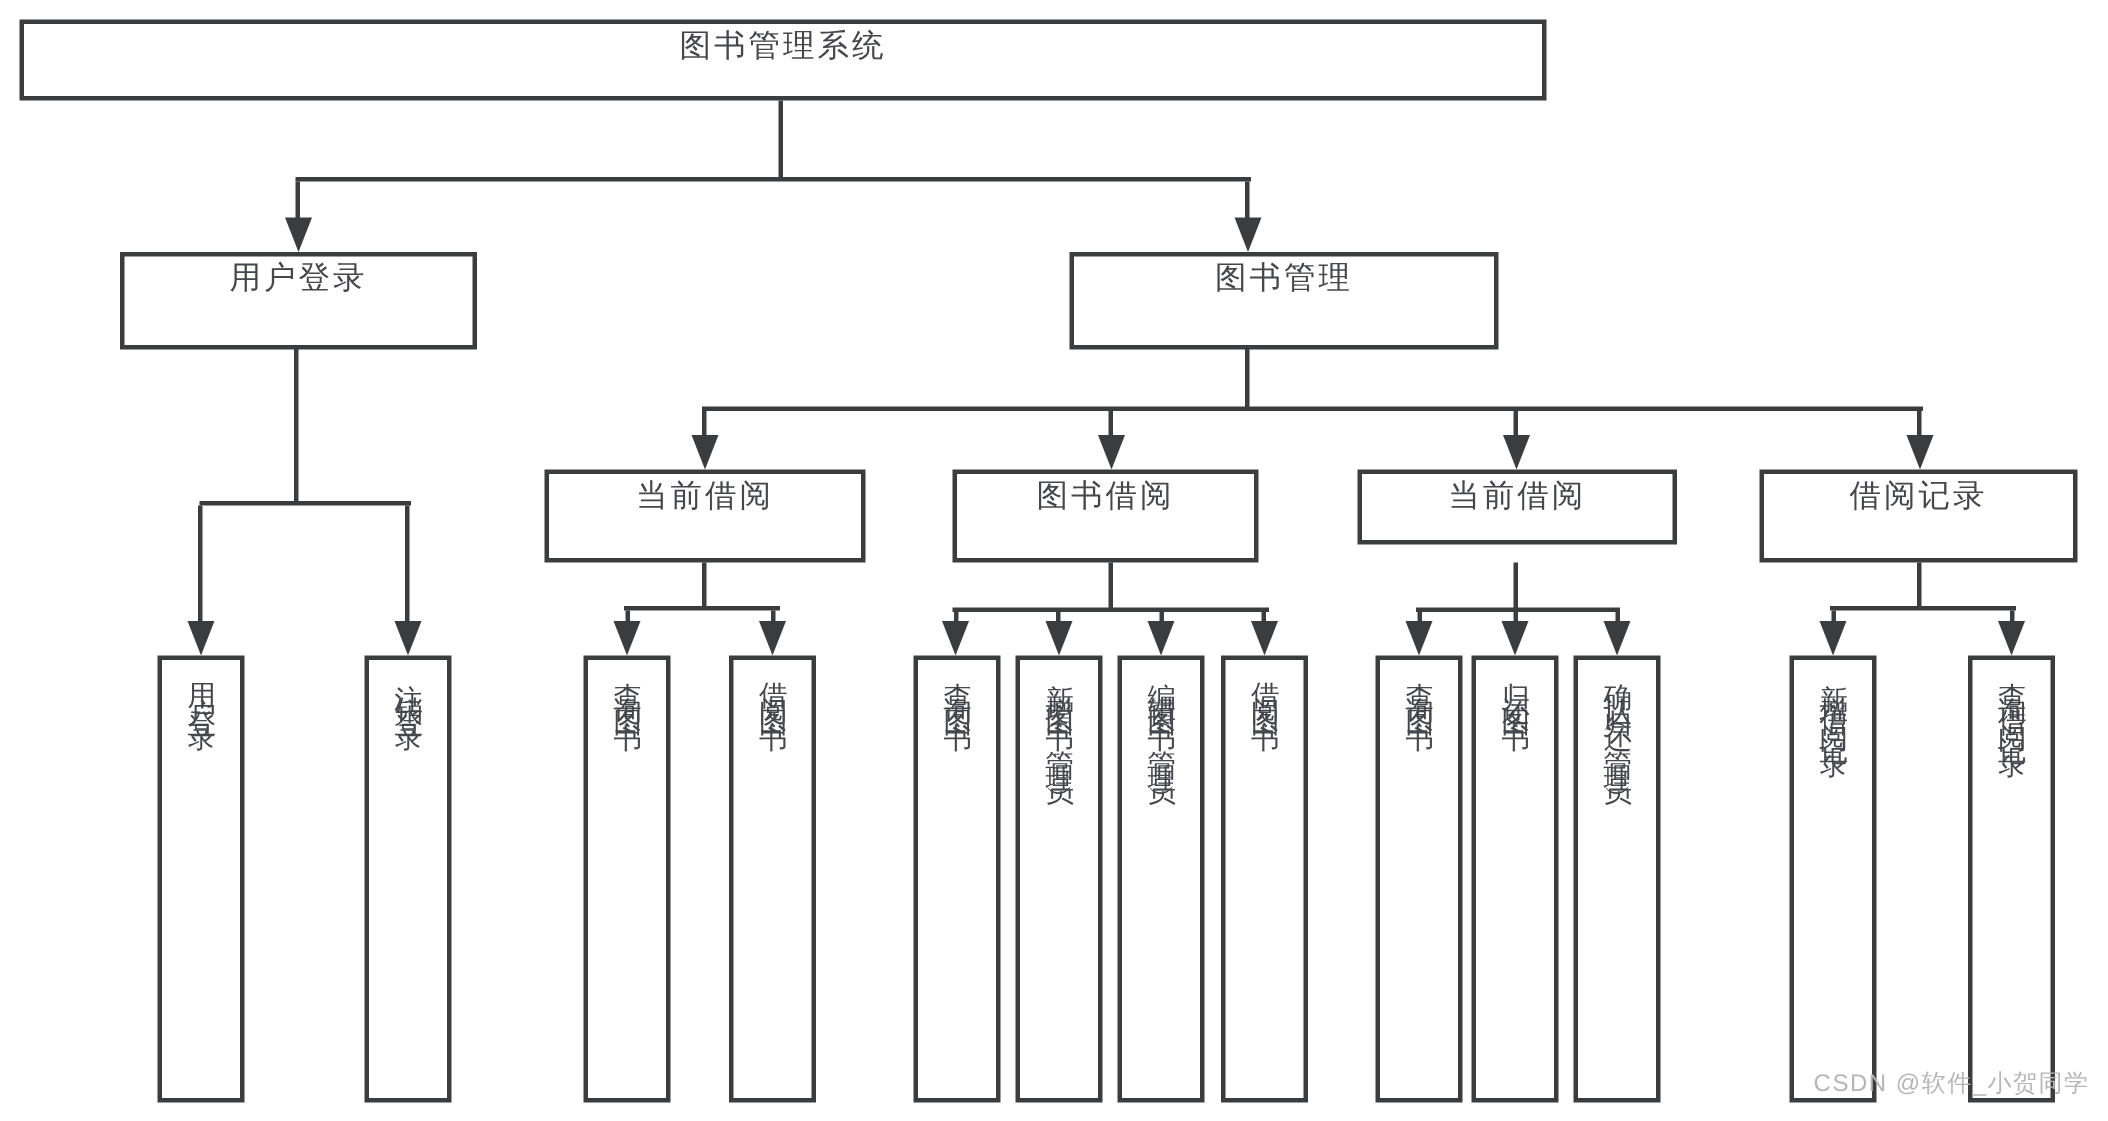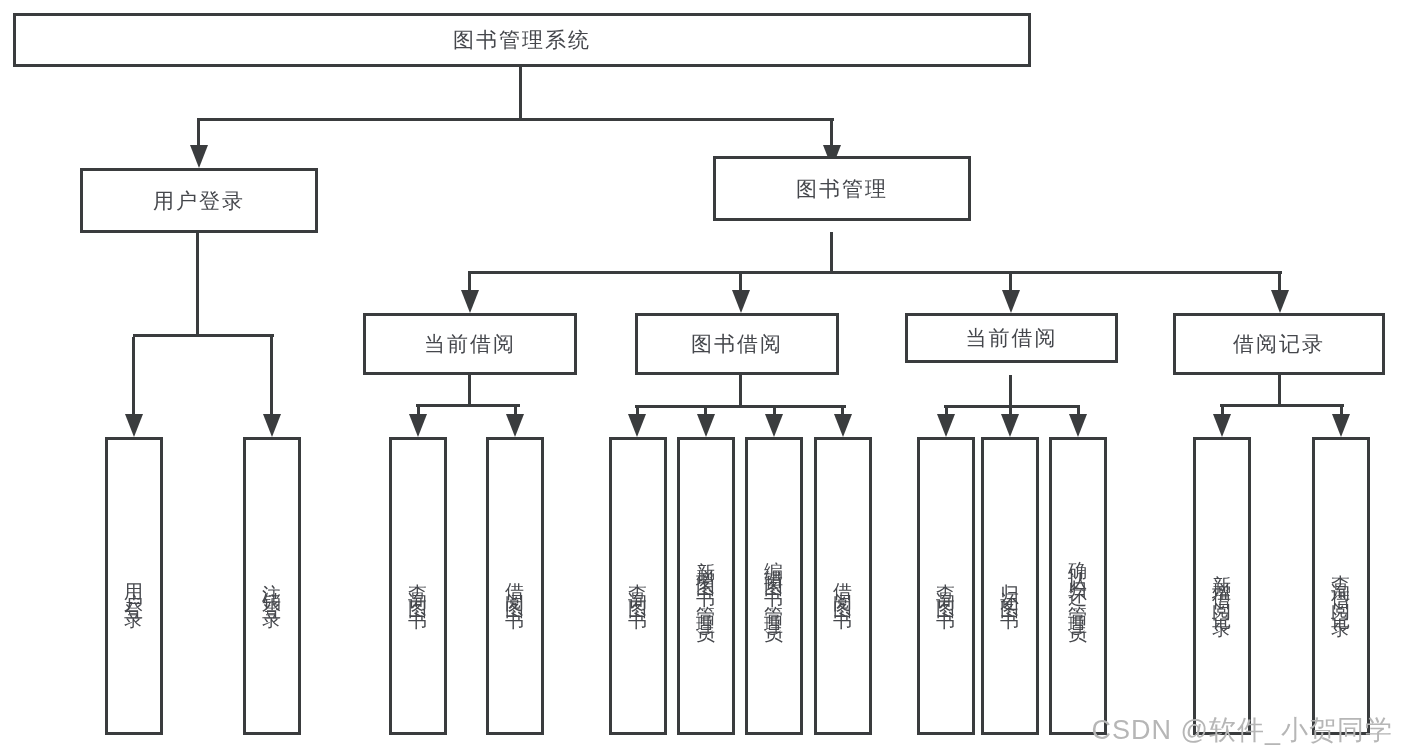--- a/index.html
+++ b/index.html
@@ -9,40 +9,40 @@
     --watermark:#b6b6b6;
   }
   html,body{margin:0;padding:0;background:#fff;}
   body{font-family:"Liberation Sans","DejaVu Sans",sans-serif;}
   #stage{
     position:relative;width:1405px;height:747px;background:var(--bg);
     overflow:hidden;
   }
   .box{
     position:absolute;box-sizing:border-box;border:3px solid var(--line);
-    background:var(--bg);display:flex;align-items:center;justify-content:center;
+    background:var(--bg);display:flex;align-items:flex-start;justify-content:center;
   }
   .hlabel{
     color:var(--text);font-size:21px;letter-spacing:2px;white-space:nowrap;
   }
   .leaf{width:58px;height:298px;}
   .vlabel{
     color:var(--text);font-size:19px;
     writing-mode:vertical-rl;text-orientation:mixed;
     letter-spacing:9px;line-height:1;white-space:nowrap;
   }
   .line{position:absolute;background:var(--line);}
   .arrow{
     position:absolute;width:0;height:0;
     border-left:9px solid transparent;border-right:9px solid transparent;
     border-top:23px solid var(--line);
   }
   .watermark{
     position:absolute;top:712px;right:12px;color:var(--watermark);
-    font-size:27px;letter-spacing:1px;white-space:nowrap;
+    font-size:16px;letter-spacing:1px;white-space:nowrap;
   }
 </style>
 </head>
 <body>
 
 <div id="stage">
 
   <div class="box" style="left:13px;top:13px;width:1018px;height:54px">
     <span class="hlabel">图书管理系统</span>
   </div>
@@ -50,21 +50,21 @@
   <div class="line" style="left:519px;top:67px;width:3px;height:51px"></div>
   <div class="line" style="left:197px;top:118px;width:637px;height:3px"></div>
   <div class="line" style="left:197px;top:121px;width:3px;height:25px"></div>
   <div class="line" style="left:830px;top:121px;width:3px;height:25px"></div>
   <div class="arrow" style="left:190px;top:145px"></div>
   <div class="arrow" style="left:823px;top:145px"></div>
 
   <div class="box" style="left:80px;top:168px;width:238px;height:65px">
     <span class="hlabel">用户登录</span>
   </div>
-  <div class="box" style="left:713px;top:156px;width:258px;height:65px">
+  <div class="box" style="left:713px;top:168px;width:286px;height:65px">
     <span class="hlabel">图书管理</span>
   </div>
 
   <div class="line" style="left:196px;top:232px;width:3px;height:104px"></div>
   <div class="line" style="left:133px;top:334px;width:141px;height:3px"></div>
   <div class="line" style="left:132px;top:337px;width:3px;height:77px"></div>
   <div class="line" style="left:270px;top:337px;width:3px;height:77px"></div>
   <div class="arrow" style="left:125px;top:414px"></div>
   <div class="arrow" style="left:263px;top:414px"></div>
 

